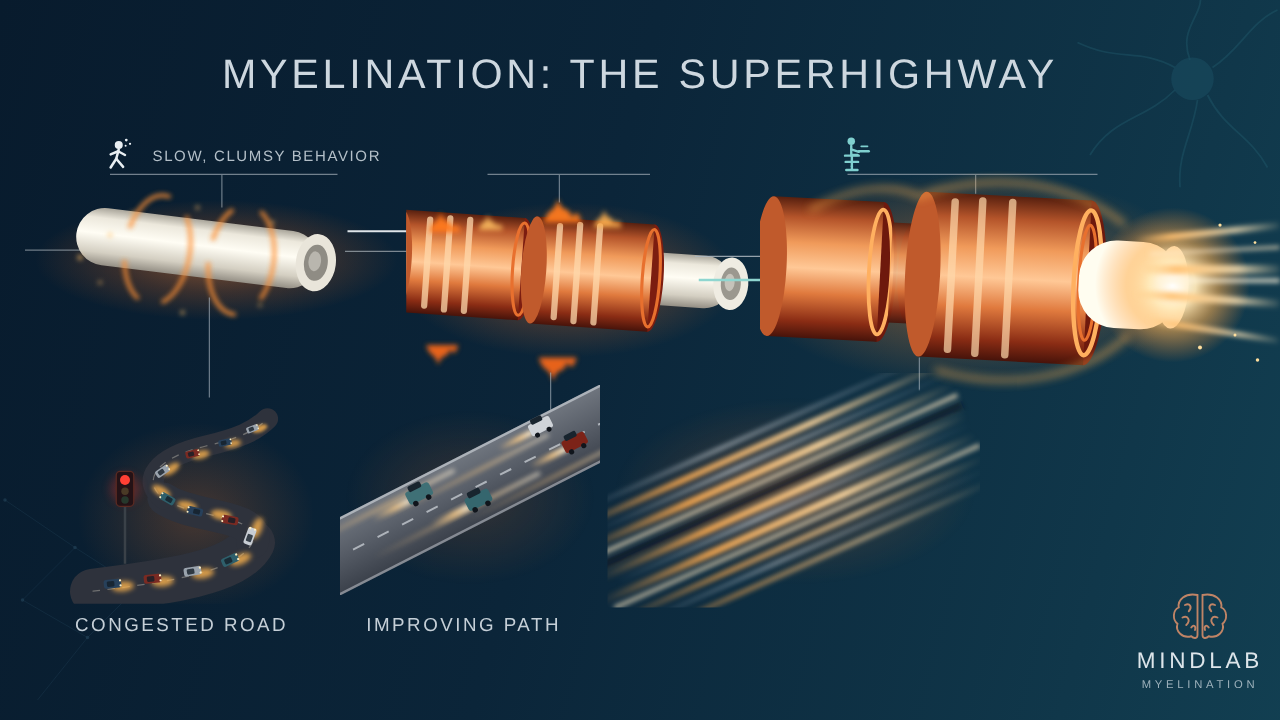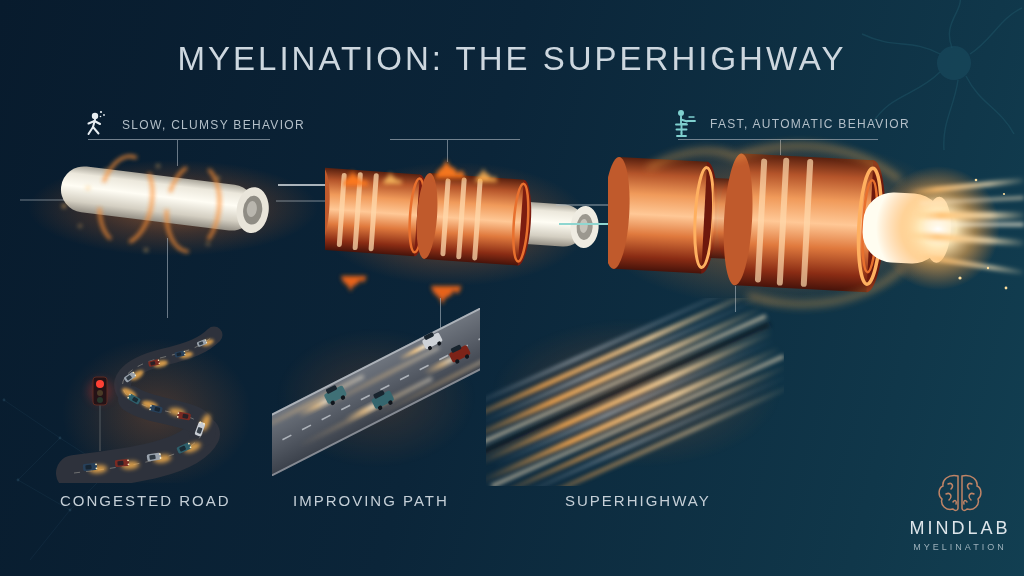--- a/index.html
+++ b/index.html
@@ -88,21 +88,20 @@
         <path d="M11,11.5 L17,13.5"></path>
         <path d="M6,16.5 L17,16.5"></path>
         <path d="M17,13 L25,13"></path>
         <path d="M11.5,16.5 L11.5,21.5"></path>
         <path d="M6.5,21.5 L16.5,21.5"></path>
         <path d="M11.5,21.5 L11.5,25"></path>
         <path d="M7,28 L16,28 M11.5,25 L11.5,28"></path>
         <path d="M19,9 L24,9" stroke-width="1.4"></path>
       </g>
     </svg>
-    <span class="stage-label">FAST, AUTOMATIC BEHAVIOR</span>
   </div>
   <div class="abs rule" style="left:678px;top:139px;width:200px;"></div>
   <div class="abs tick" style="left:780px;top:140px;height:15px;"></div>
 
   <svg class="abs" style="left:18px;top:148px;" width="320" height="125" viewBox="0 0 320 125">
     <defs>
       <linearGradient id="tube1" x1="0" y1="0" x2="0" y2="1">
         <stop offset="0" stop-color="#a9a59a"></stop>
           <stop offset="0.18" stop-color="#ece8dc"></stop>
         <stop offset="0.45" stop-color="#fffdf4"></stop>
@@ -395,21 +394,20 @@
       <rect x="-30" y="110" width="330" height="6" fill="url(#sO)"></rect>
       <rect x="-20" y="120" width="320" height="3" fill="#ffe9c2" opacity="0.8"></rect>
       <rect x="-25" y="130" width="325" height="4" fill="url(#sO)" opacity="0.85"></rect>
       <rect x="-10" y="140" width="310" height="2.5" fill="url(#sW)" opacity="0.7"></rect>
       <rect x="-20" y="150" width="320" height="3.5" fill="url(#sO)" opacity="0.7"></rect>
     </g>
   </svg>
 
   <div class="abs road-label" style="left:60px;top:492px;">CONGESTED ROAD</div>
   <div class="abs road-label" style="left:293px;top:492px;">IMPROVING PATH</div>
-  <div class="abs road-label" style="left:565px;top:492px;">SUPERHIGHWAY</div>
 
   <div class="abs brand">
     <svg width="52" height="42" viewBox="0 0 52 42" style="margin:0 auto;">
       <g fill="none" stroke="#c08466" stroke-width="1.5" stroke-linecap="round">
         <path d="M24,4 C14,2 8,8 9,14 C4,16 4,24 8,27 C6,33 12,39 19,37 C21,39 24,39 24,36 L24,7 Z"></path>
         <path d="M28,4 C38,2 44,8 43,14 C48,16 48,24 44,27 C46,33 40,39 33,37 C31,39 28,39 28,36 L28,7 Z"></path>
         <path d="M14,12 C18,10 20,14 17,17 M12,22 C16,20 19,24 15,28 M19,30 C21,27 23,29 22,32"></path>
         <path d="M38,12 C34,10 32,14 35,17 M40,22 C36,20 33,24 37,28 M33,30 C31,27 29,29 30,32"></path>
       </g>
     </svg>

